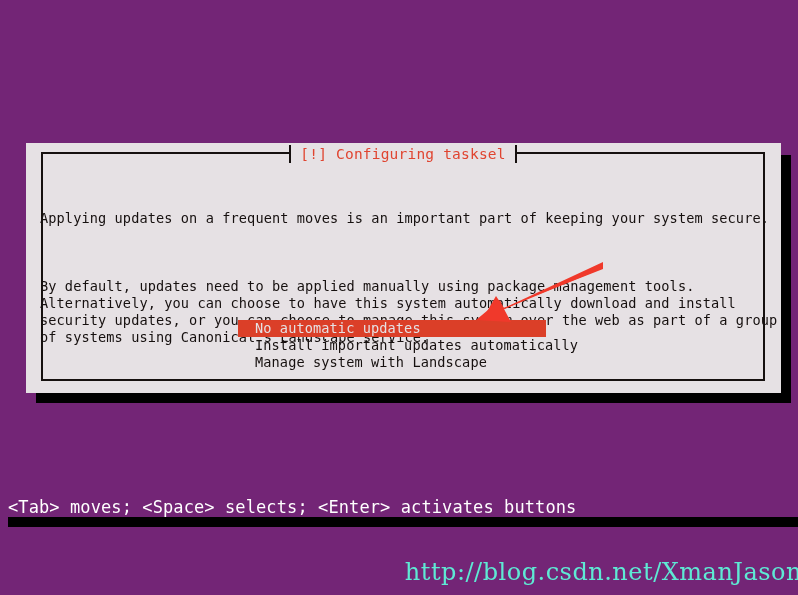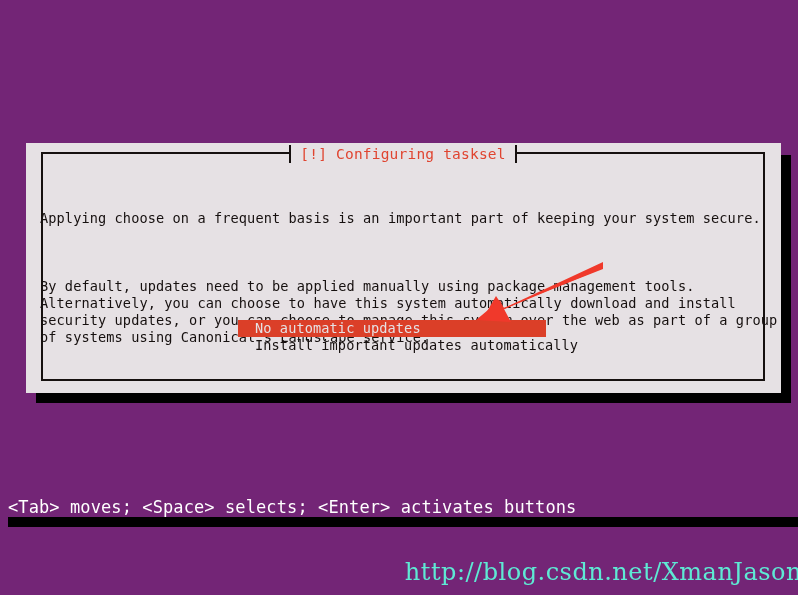--- a/index.html
+++ b/index.html
@@ -179,30 +179,31 @@
     <div class="dialog-frame">
       <div class="dialog-title-wrap">
         <div class="title-tick"></div>
         <div class="dialog-title">[!] Configuring tasksel</div>
         <div class="title-tick"></div>
       </div>
     </div>
   </div>
 
   <div class="dialog-body">
-    <div class="para">Applying choose on a frequent basis is an important part of keeping your system secure.</div>
+    <div class="para">Applying updates on a frequent moves is an important part of keeping your system secure.</div>
     <div class="para">By default, updates need to be applied manually using package management tools.
 Alternatively, you can choose to have this system automatically download and install
 security updates, or you can choose to manage this system over the web as part of a group
 of systems using Canonical's Landscape service.</div>
   </div>
 
   <div class="options">
     <div class="option selected">No automatic updates</div>
     <div class="option">Install important updates automatically</div>
+    <div class="option">Manage system with Landscape</div>
   </div>
 
   <svg class="annotation-arrow" viewBox="0 0 145 66">
     <polygon points="145,0 46,46 38,34 24,58 52,59 44,48 145,6" fill="#f0392b"></polygon>
     <polygon points="145,2 40,50 25,57 50,58 43,47 145,7" fill="#f0392b"></polygon>
     <polygon points="42,38 18,58 53,60 46,47" fill="#f0392b"></polygon>
   </svg>
 
   <div class="watermark">http://blog.csdn.net/XmanJason</div>
 

